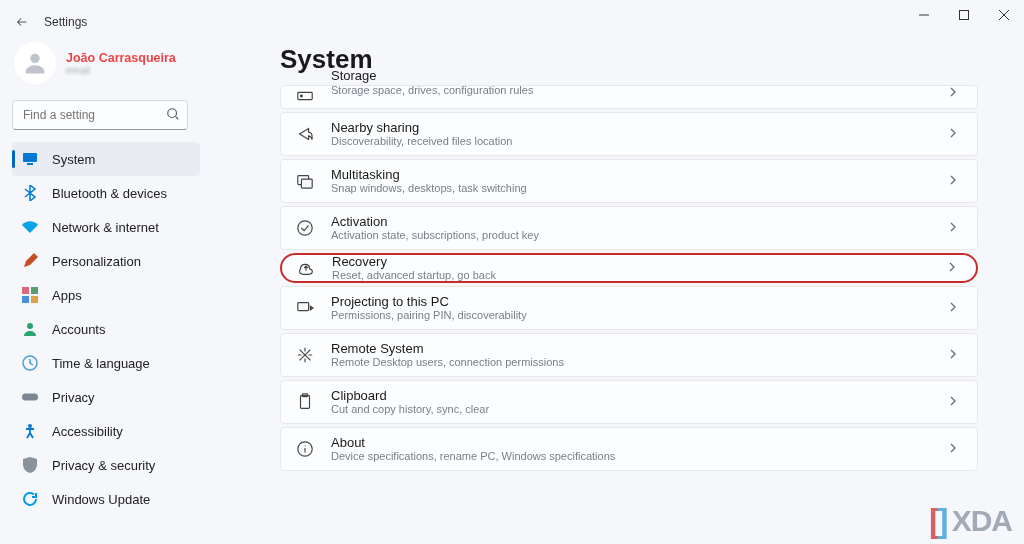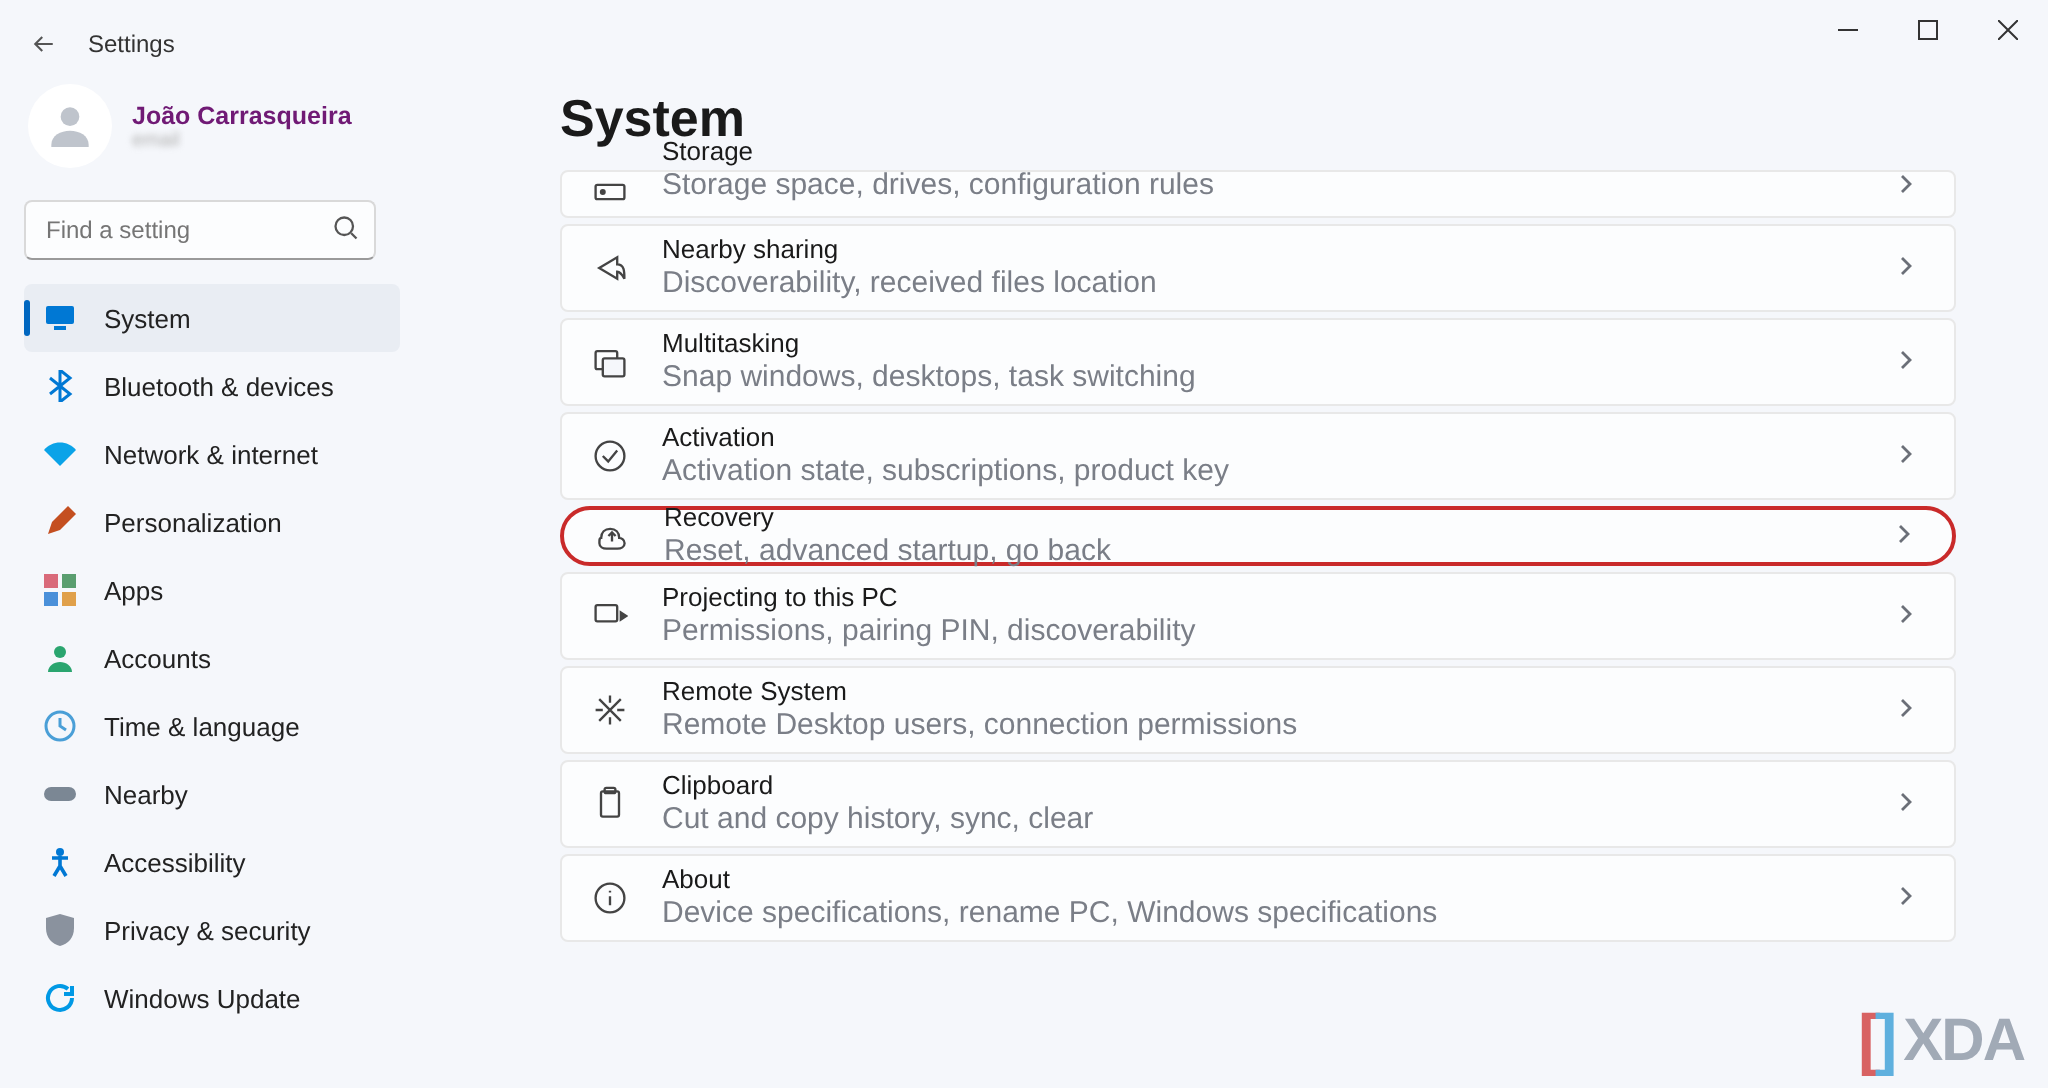--- a/index.html
+++ b/index.html
@@ -23,21 +23,21 @@
   .back-btn { width: 16px; height: 16px; display:flex; align-items:center; justify-content:center; color:#555; cursor:pointer; }
   .title-text { font-size: 12px; color:#333; }
   .win-controls { display: flex; }
   .win-btn { width: 40px; height: 28px; display:flex; align-items:center; justify-content:center; color:#333; cursor:pointer; }
   .win-btn svg { width: 10px; height: 10px; }
   .container { display:flex; height: calc(544px - 30px); }
   .sidebar { width: 210px; padding: 6px 10px 0 12px; }
   .profile { display:flex; align-items:center; gap:10px; padding: 6px 2px 14px 2px; }
   .avatar { width:42px; height:42px; border-radius:50%; background:#fff; display:flex; align-items:center; justify-content:center; }
   .avatar svg { width:28px; height:28px; fill:#bfc4cc; }
-  .profile-name { font-size:12.5px; font-weight:600; color:#701a75; }
+  .profile-name { font-size:12.5px; font-weight:600; color:#ef4444; }
   .profile-email { font-size:10px; color:#b0b0b0; filter: blur(1.5px); }
   .search { position:relative; margin: 2px 12px 12px 0; }
   .search input {
     width:100%; height:30px; padding:0 28px 0 10px;
     border:1px solid #d9d9d9; border-bottom:1.5px solid #9a9a9a;
     border-radius:4px; font-size:12px; background:#fcfdfe; outline:none;
   }
   .search-icon { position:absolute; right:8px; top:7px; color:#666; }
   .nav { list-style:none; }
   .nav-item {
@@ -57,21 +57,21 @@
   .row {
     background:#fcfdfe; border:1px solid #e8e8e8; border-radius:4px;
     height:44px; padding:0 18px 0 14px; display:flex; align-items:center;
     cursor:pointer;
   }
   .row.cut { height:24px; padding-top:0; align-items:flex-start; }
   .row.cut .row-texts { margin-top:-18px; }
   .row-icon { width:20px; height:20px; color:#3a3a3a; display:flex; align-items:center; justify-content:center; margin-right:16px; flex-shrink:0;}
   .row-texts { flex:1; line-height:1.2; }
   .row-title { font-size:13px; color:#1a1a1a; }
-  .row-sub { font-size:15px; color:#7a7e87; }
+  .row-sub { font-size:11px; color:#7a7e87; }
   .chevron { color:#6b6f78; }
   .row.highlight { border:2px solid #c92a2a; border-radius:20px; height:30px; }
   .watermark {
     position:fixed; right:12px; bottom:4px; display:flex; align-items:center;
     font-family: Arial, sans-serif; font-weight:900; font-size:30px;
     color:#8c96a5; letter-spacing:-1px; opacity:0.8;
   }
   .watermark .bracket-l { color:#d13c3c; font-size:34px; margin-right:-2px;}
   .watermark .bracket-r { color:#3a9ed8; font-size:34px; margin-right:4px;}
 </style>
@@ -191,21 +191,21 @@
             </svg>
           </span>
     <span>Time &amp; language</span>
         </li>
         <li class="nav-item">
           <span class="nav-icon">
             <svg width="18" height="12" viewBox="0 0 18 12" fill="#7b8794">
               <rect x="0" y="2" width="18" height="8" rx="4"></rect>
             </svg>
           </span>
-    <span>Nearby</span>
+    <span>Privacy</span>
         </li>
         <li class="nav-item">
           <span class="nav-icon">
             <svg width="16" height="16" viewBox="0 0 16 16" fill="#0078d4">
               <circle cx="8" cy="3" r="2"></circle>
               <path d="M8 5v5m-4-4h8M8 10l-3 5m3-5l3 5" stroke="#0078d4" stroke-width="1.8" fill="none"></path>
             </svg>
           </span>
     <span>Accessibility</span>
         </li>

